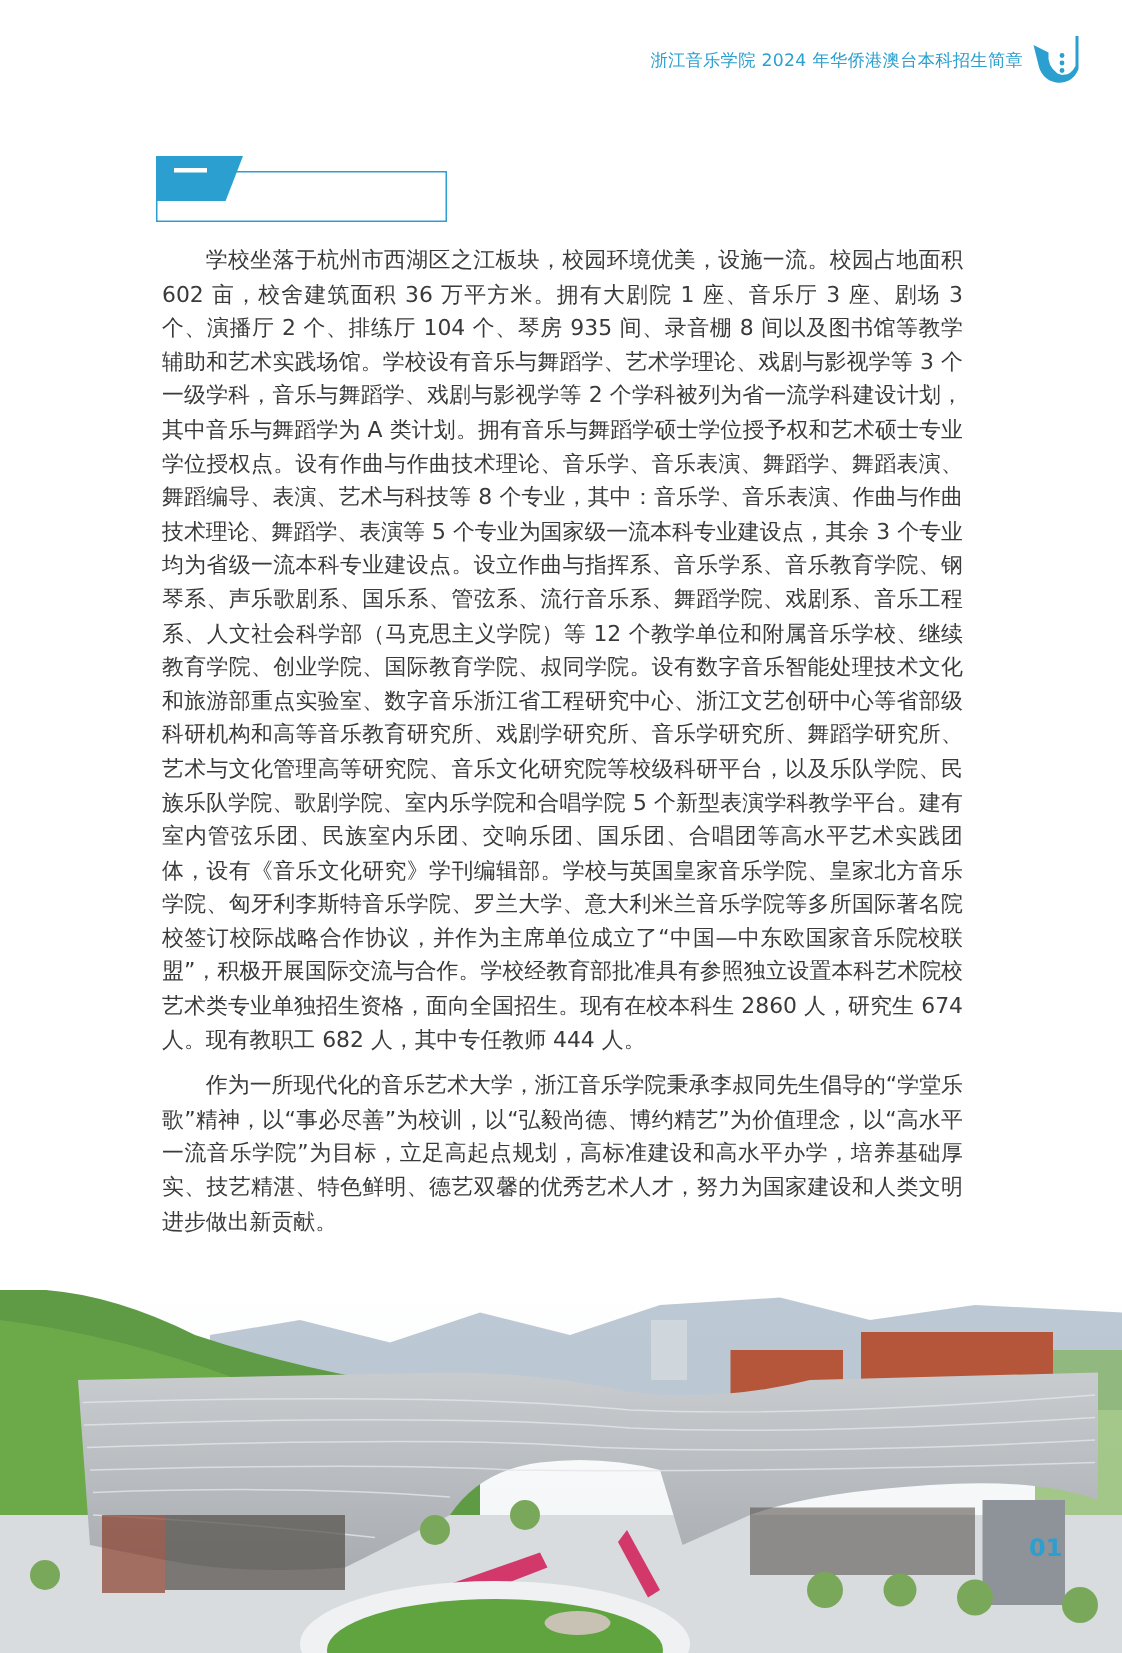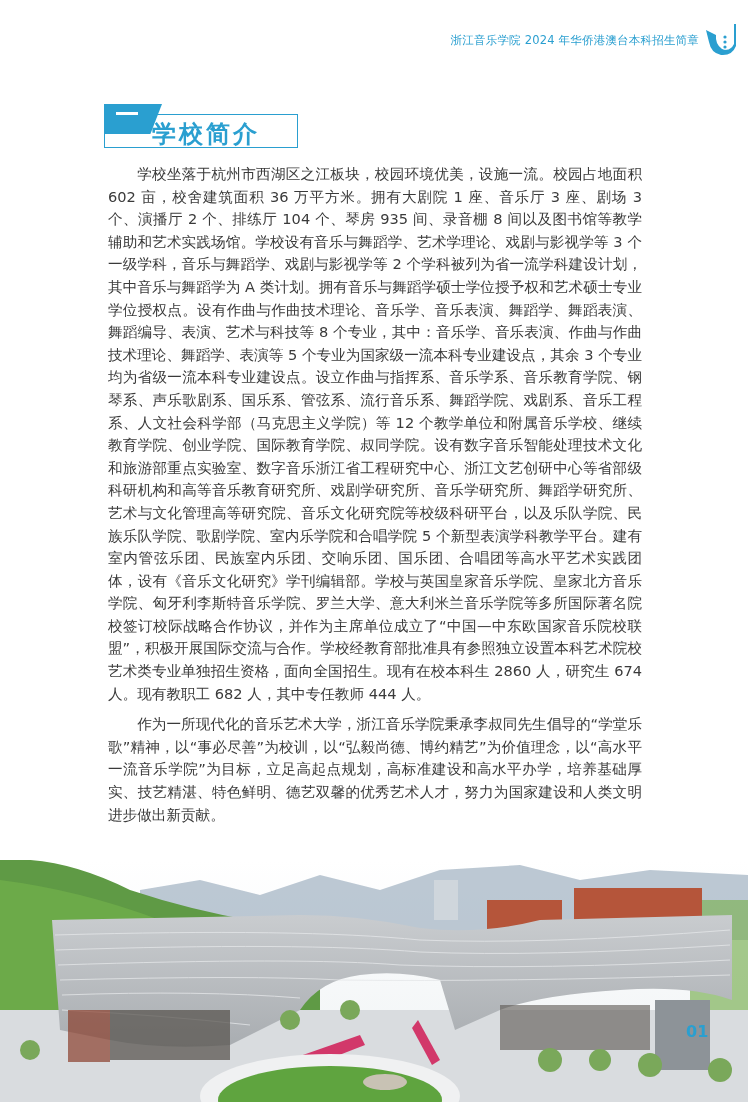--- a/index.html
+++ b/index.html
@@ -3,21 +3,21 @@
 <meta charset="utf-8">
 <style>
   html, body { margin: 0; padding: 0; }
   body {
     width: 748px; height: 1102px; position: relative; overflow: hidden;
     background: #ffffff;
     font-family: "DejaVu Sans", "Liberation Sans", sans-serif;
     color: #3a3a3a;
   }
   .header {
-    position: absolute; top: 22px; right: 9px; height: 36px;
+    position: absolute; top: 22px; right: 26px; height: 36px;
     display: flex; align-items: center; gap: 6px; text-align: center;
   }
   .header-title {
     font-size: 11.5px; color: #2a9fd0; letter-spacing: 0.2px;
   }
   .logo { width: 34px; height: 36px; }
 
   .section-title {
     position: absolute; left: 104px; top: 104px; width: 196px; height: 46px;
   }
@@ -70,21 +70,20 @@
     <circle cx="20" cy="20" r="1.6" fill="#2a9fd0"></circle>
     <circle cx="20" cy="25" r="1.6" fill="#2a9fd0"></circle>
   </svg>
 </div>
 
 <div class="section-title">
   <div class="frame"></div>
   <div class="num-block">
     <div class="num"></div>
   </div>
-  <div class="label">学校简介</div>
 </div>
 
 <div class="body-text">
   <p>学校坐落于杭州市西湖区之江板块，校园环境优美，设施一流。校园占地面积 602 亩，校舍建筑面积 36 万平方米。拥有大剧院 1 座、音乐厅 3 座、剧场 3 个、演播厅 2 个、排练厅 104 个、琴房 935 间、录音棚 8 间以及图书馆等教学辅助和艺术实践场馆。学校设有音乐与舞蹈学、艺术学理论、戏剧与影视学等 3 个一级学科，音乐与舞蹈学、戏剧与影视学等 2 个学科被列为省一流学科建设计划，其中音乐与舞蹈学为 A 类计划。拥有音乐与舞蹈学硕士学位授予权和艺术硕士专业学位授权点。设有作曲与作曲技术理论、音乐学、音乐表演、舞蹈学、舞蹈表演、舞蹈编导、表演、艺术与科技等 8 个专业，其中：音乐学、音乐表演、作曲与作曲技术理论、舞蹈学、表演等 5 个专业为国家级一流本科专业建设点，其余 3 个专业均为省级一流本科专业建设点。设立作曲与指挥系、音乐学系、音乐教育学院、钢琴系、声乐歌剧系、国乐系、管弦系、流行音乐系、舞蹈学院、戏剧系、音乐工程系、人文社会科学部（马克思主义学院）等 12 个教学单位和附属音乐学校、继续教育学院、创业学院、国际教育学院、叔同学院。设有数字音乐智能处理技术文化和旅游部重点实验室、数字音乐浙江省工程研究中心、浙江文艺创研中心等省部级科研机构和高等音乐教育研究所、戏剧学研究所、音乐学研究所、舞蹈学研究所、艺术与文化管理高等研究院、音乐文化研究院等校级科研平台，以及乐队学院、民族乐队学院、歌剧学院、室内乐学院和合唱学院 5 个新型表演学科教学平台。建有室内管弦乐团、民族室内乐团、交响乐团、国乐团、合唱团等高水平艺术实践团体，设有《音乐文化研究》学刊编辑部。学校与英国皇家音乐学院、皇家北方音乐学院、匈牙利李斯特音乐学院、罗兰大学、意大利米兰音乐学院等多所国际著名院校签订校际战略合作协议，并作为主席单位成立了“中国—中东欧国家音乐院校联盟”，积极开展国际交流与合作。学校经教育部批准具有参照独立设置本科艺术院校艺术类专业单独招生资格，面向全国招生。现有在校本科生 2860 人，研究生 674 人。现有教职工 682 人，其中专任教师 444 人。</p>
   <p>作为一所现代化的音乐艺术大学，浙江音乐学院秉承李叔同先生倡导的“学堂乐歌”精神，以“事必尽善”为校训，以“弘毅尚德、博约精艺”为价值理念，以“高水平一流音乐学院”为目标，立足高起点规划，高标准建设和高水平办学，培养基础厚实、技艺精湛、特色鲜明、德艺双馨的优秀艺术人才，努力为国家建设和人类文明进步做出新贡献。</p>
 </div>
 
 <div class="photo">
   <svg width="748" height="242" viewBox="0 0 748 242">
     <defs>

